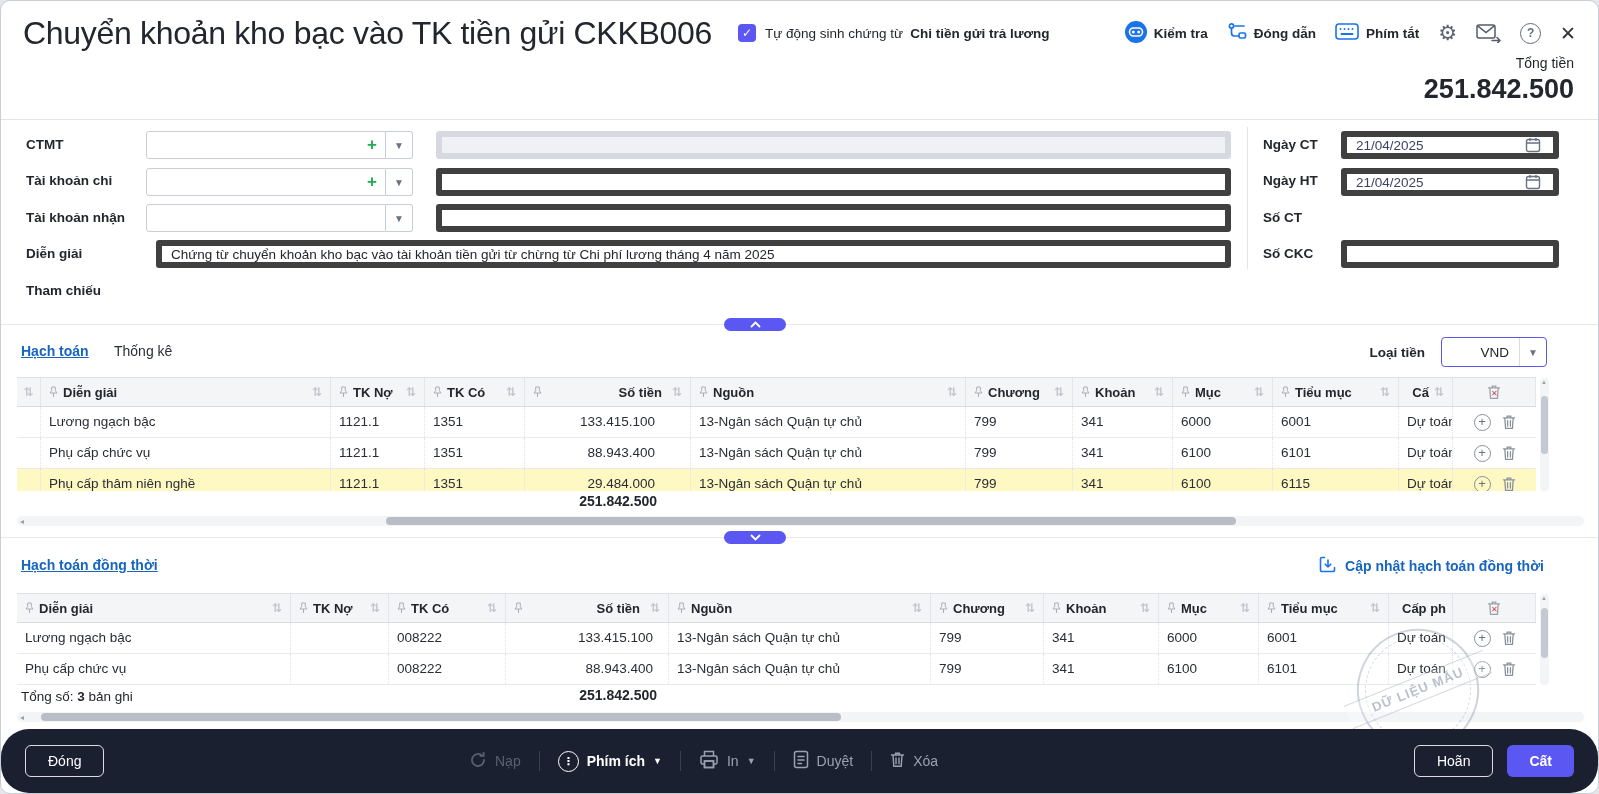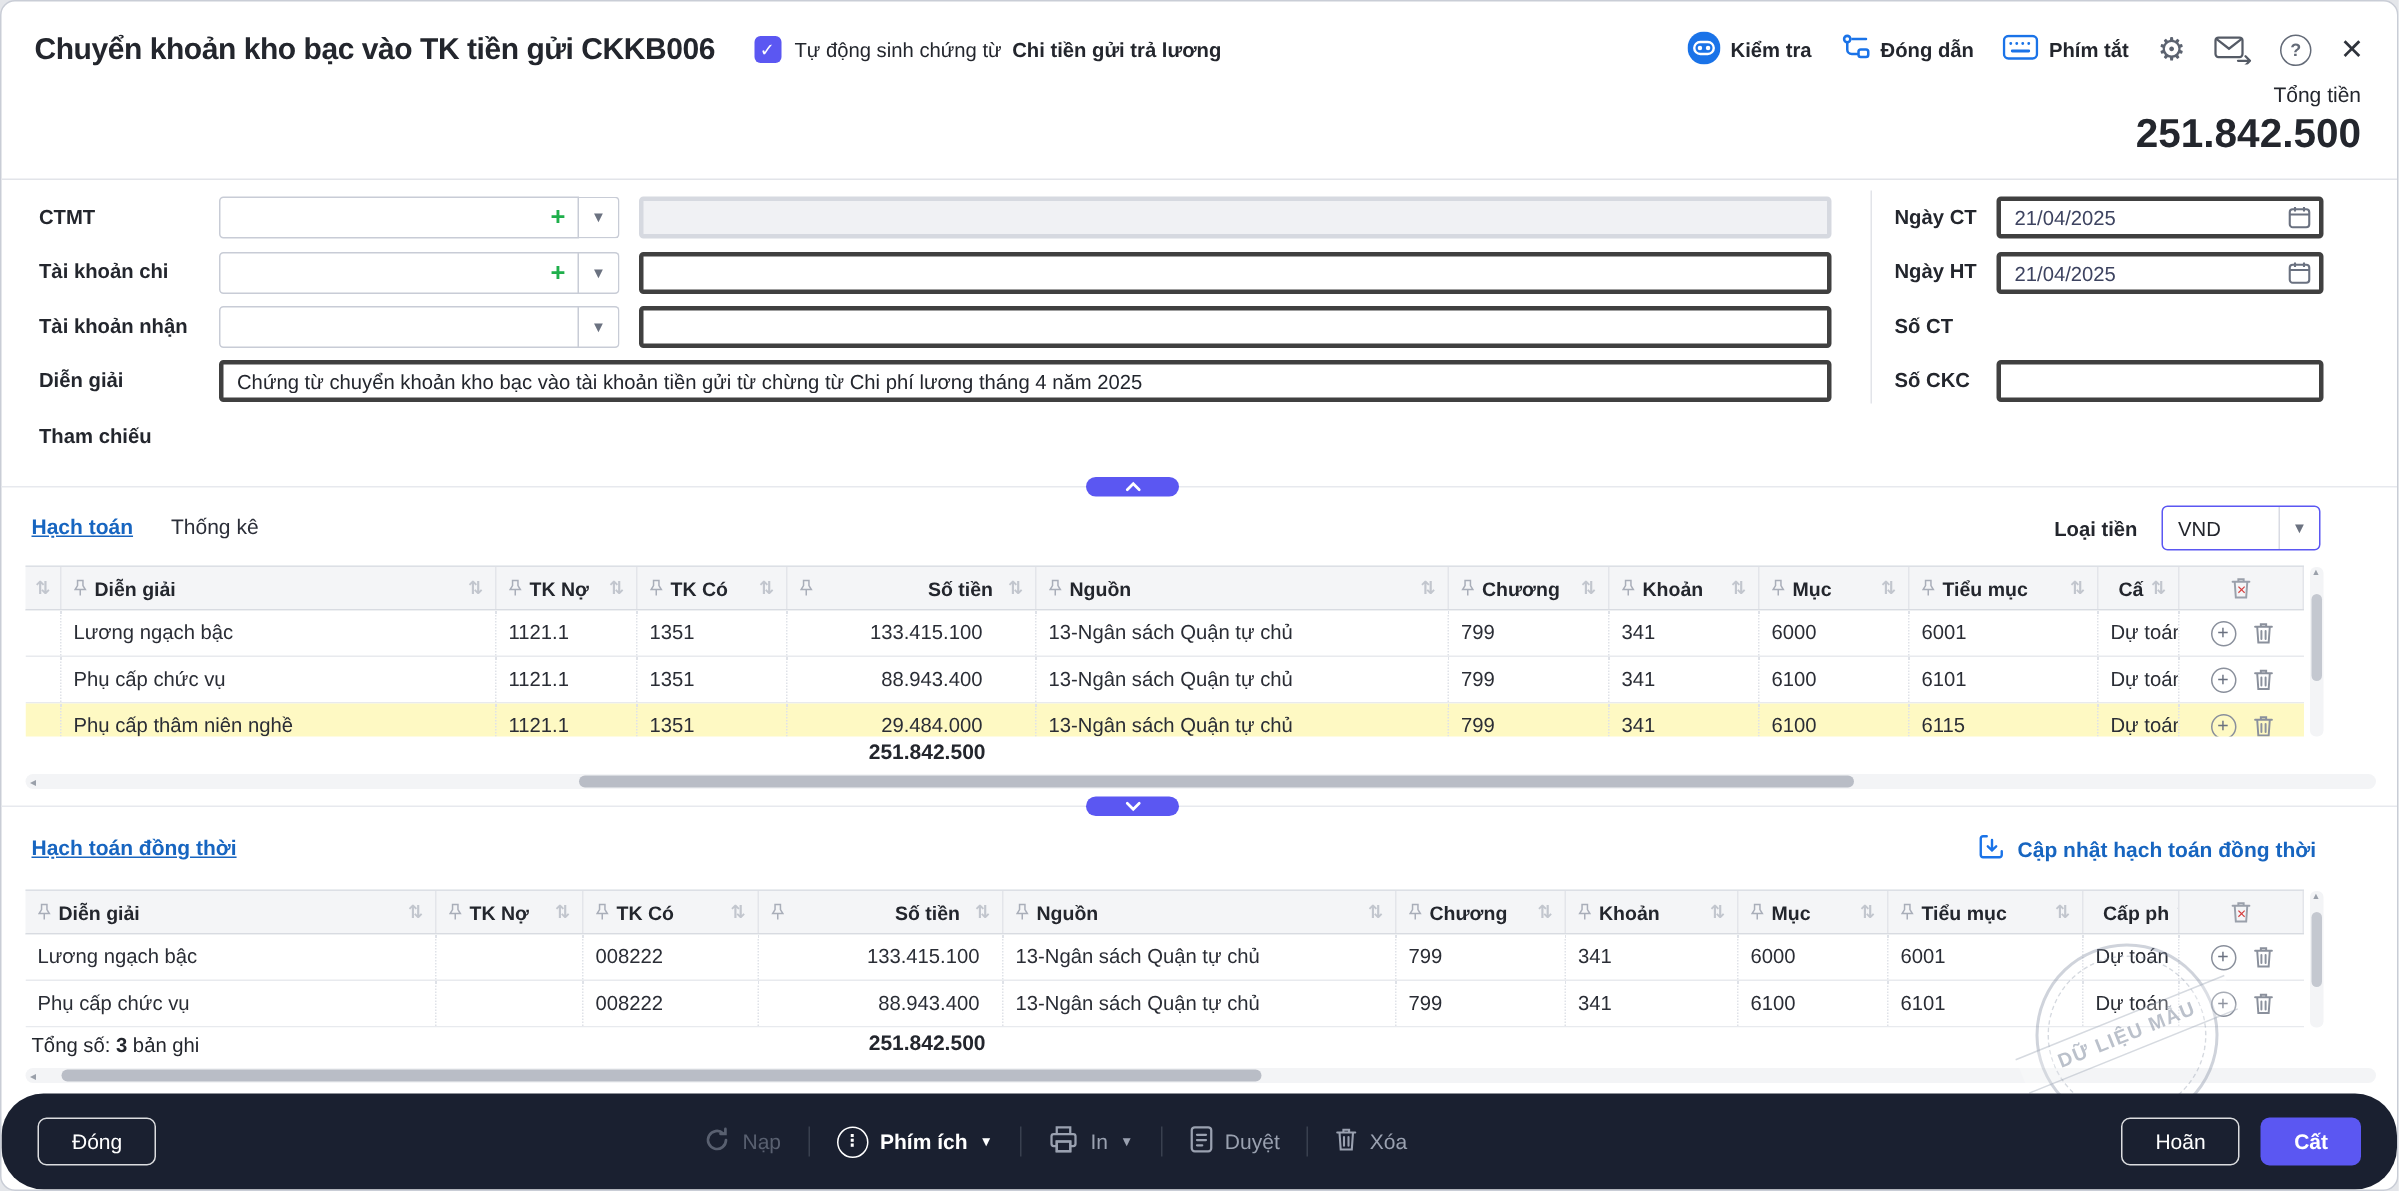--- a/index.html
+++ b/index.html
@@ -1,63 +1,63 @@
 <!DOCTYPE html>
 <html><head>
 <meta charset="utf-8">
 <style>
   html,body{margin:0;padding:0;background:#e4e6ea;}
   .app{position:relative;width:1599px;height:794px;background:#fff;overflow:hidden;
        font-family:"Liberation Sans","DejaVu Sans",sans-serif;color:#23262d;
        border:1px solid #c9cdd6;border-radius:10px;box-sizing:border-box;}
   
   .topbar{position:absolute;top:0;left:0;right:0;height:64px;display:flex;align-items:center;padding:0 22px;box-sizing:border-box;}
-  .title{font-size:20px;font-weight:bold;letter-spacing:-.3px;white-space:nowrap;}
+  .title{font-size:32px;font-weight:normal;letter-spacing:-.3px;white-space:nowrap;}
   .autogen{display:flex;align-items:center;gap:9px;margin-left:26px;font-size:13.5px;white-space:nowrap;}
   .cbx{width:18px;height:18px;border-radius:4px;background:#5b57f2;color:#fff;font-size:12px;line-height:18px;text-align:center;font-weight:bold;}
   .autogen b{margin-left:-2px;}
   .top-actions{margin-left:auto;display:flex;align-items:center;gap:19px;}
   .top-action{display:flex;align-items:center;gap:7px;font-size:13.5px;font-weight:bold;cursor:pointer;white-space:nowrap;}
   .icon-btn{display:flex;align-items:center;justify-content:center;cursor:pointer;}
   .gear{font-size:21px;color:#5c6370;}
   .help-c{width:19px;height:19px;border:1.5px solid #646b78;border-radius:50%;color:#646b78;font-size:12px;font-weight:bold;line-height:19px;text-align:center;}
   .close-x{font-size:19px;color:#2f333c;font-weight:bold;}
   
   .tabrow{position:absolute;top:64px;left:0;right:0;height:54px;border-bottom:1px solid #e2e4e9;}
   .tab{position:absolute;left:18px;top:0;height:100%;display:flex;align-items:center;padding:0 16px;
        color:#5b57f2;font-size:15px;font-weight:bold;cursor:pointer;}
   .tab::after{content:"";position:absolute;left:0;right:0;bottom:-1px;height:3px;background:#5b57f2;}
   .total{position:absolute;right:24px;top:-10px;text-align:right;}
   .total-label{font-size:14px;color:#23262d;}
   .total-value{font-size:27px;font-weight:bold;margin-top:3px;}
   
   .flabel{position:absolute;left:25px;font-size:13.5px;font-weight:bold;white-space:nowrap;}
   .rlabel{position:absolute;left:1262px;font-size:13.5px;font-weight:bold;white-space:nowrap;}
-  .inp{position:absolute;height:28px;border:3px solid #404040;border-radius:3px;box-sizing:border-box;
-       font-family:inherit;font-size:13.5px;color:#23262d;padding:0 9px;background:#fff;outline:none;}
+  .inp{position:absolute;height:28px;border:6px solid #404040;border-radius:3px;box-sizing:border-box;
+       font-family:inherit;font-size:13.5px;color:#23262d;padding:0 9px;background:#fff;outline:none;margin-left:10px;}
   .inp.dis{background:#f0f1f4;border-color:#d6d9e0;}
   .combo{position:absolute;left:145px;width:267px;height:28px;display:flex;box-sizing:border-box;}
   .combo-main{flex:1;border:1px solid #c8ccd6;border-radius:3px 0 0 3px;background:#fff;position:relative;box-sizing:border-box;}
   .combo-plus{position:absolute;right:8px;top:4px;color:#1faf4b;font-size:17px;font-weight:bold;line-height:18px;cursor:pointer;}
   .combo-caret{width:27px;border:1px solid #c8ccd6;border-left:none;border-radius:0 3px 3px 0;background:#fff;
        display:flex;align-items:center;justify-content:center;color:#6b7280;font-size:10px;cursor:pointer;box-sizing:border-box;}
   .vdiv{position:absolute;left:1246px;top:126px;height:142px;width:1px;background:#e2e4e9;}
   .cal{position:absolute;right:8px;top:6px;cursor:pointer;}
   .datewrap{position:absolute;left:1330px;width:218px;height:28px;}
   .datewrap .inp{left:0;top:0;width:218px;color:#3d4360;}
   
   .hline{position:absolute;left:0;right:0;height:1px;background:#e7e9ee;}
   .pill{position:absolute;left:723px;width:62px;height:13px;border-radius:7px;background:#5b57f2;
         display:flex;align-items:center;justify-content:center;cursor:pointer;z-index:3;}
   
   .seclink{font-size:14px;font-weight:bold;color:#1765c0;text-decoration:underline;cursor:pointer;white-space:nowrap;}
   .sectab{font-size:14px;color:#2b2e38;cursor:pointer;white-space:nowrap;}
   .currency-wrap{position:absolute;right:51px;top:336px;display:flex;align-items:center;gap:16px;}
   .currency-label{font-size:13.5px;font-weight:bold;}
-  .select{width:106px;height:30px;border:1.5px solid #5b57f2;border-radius:4px;display:flex;align-items:center;box-sizing:border-box;background:#fff;cursor:pointer;}
+  .select{width:106px;height:30px;border:1.5px solid #5b57f2;border-radius:4px;display:flex;align-items:center;box-sizing:border-box;background:#fff;cursor:pointer;text-align:right;}
   .select .sel-val{flex:1;padding:0 10px;font-size:13.5px;}
   .select .sel-caret{width:26px;border-left:1px solid #d9dbe3;align-self:stretch;display:flex;align-items:center;justify-content:center;color:#6b7280;font-size:10px;}
   
   .tablewrap{position:absolute;left:16px;width:1519px;z-index:0;}
   .thead{display:flex;height:30px;background:#f4f5f7;border-top:1px solid #dcdfe5;border-bottom:1px solid #d8dbe1;box-sizing:border-box;}
   .th{display:flex;align-items:center;gap:5px;padding:0 8px;border-right:1px solid #e3e5ea;
       font-weight:bold;font-size:13px;box-sizing:border-box;overflow:hidden;flex:none;white-space:nowrap;}
   .th .sort{margin-left:auto;}
   .th.right .thl{margin-left:auto;}
   .th.right .sort{margin-left:5px;}

